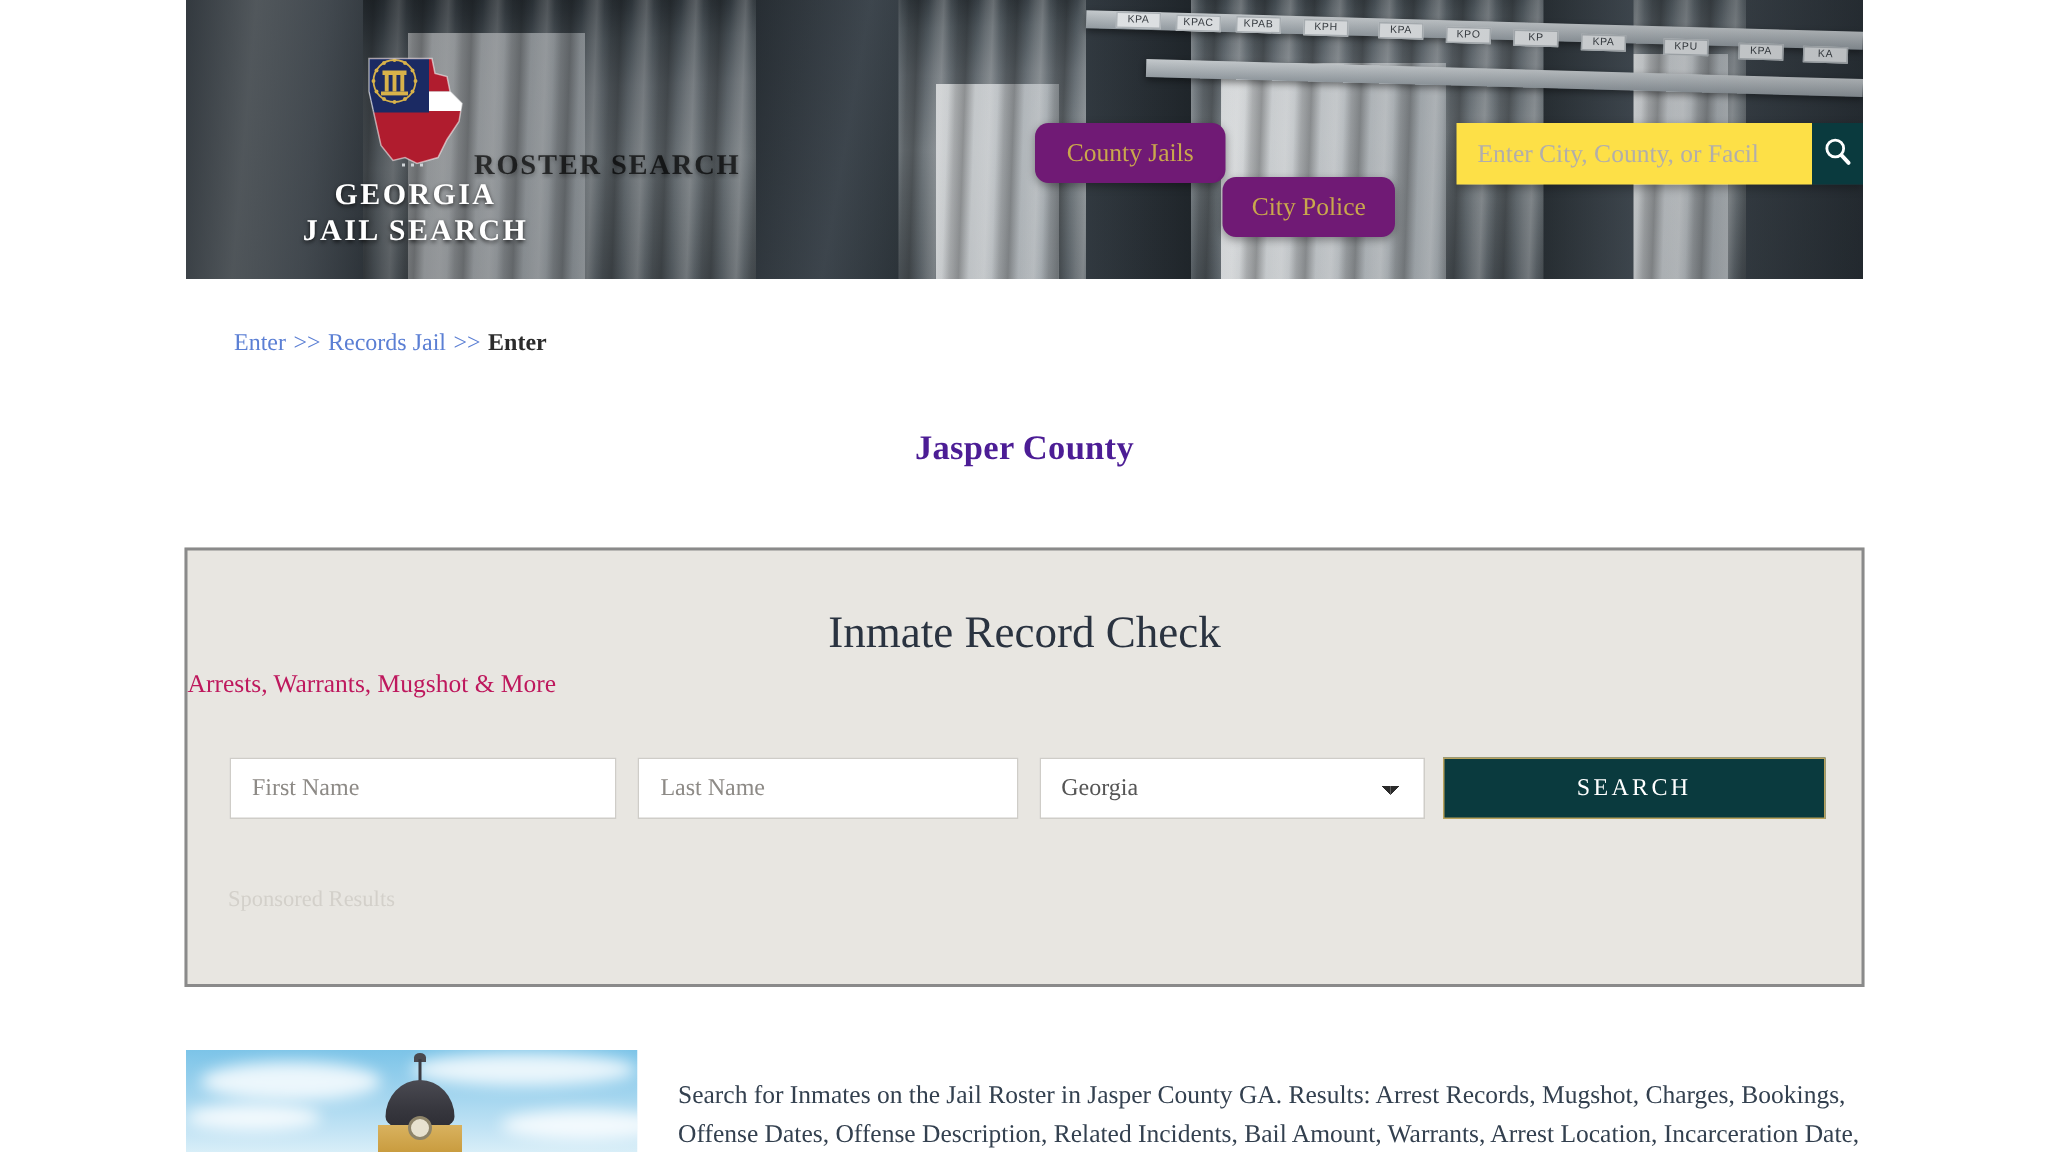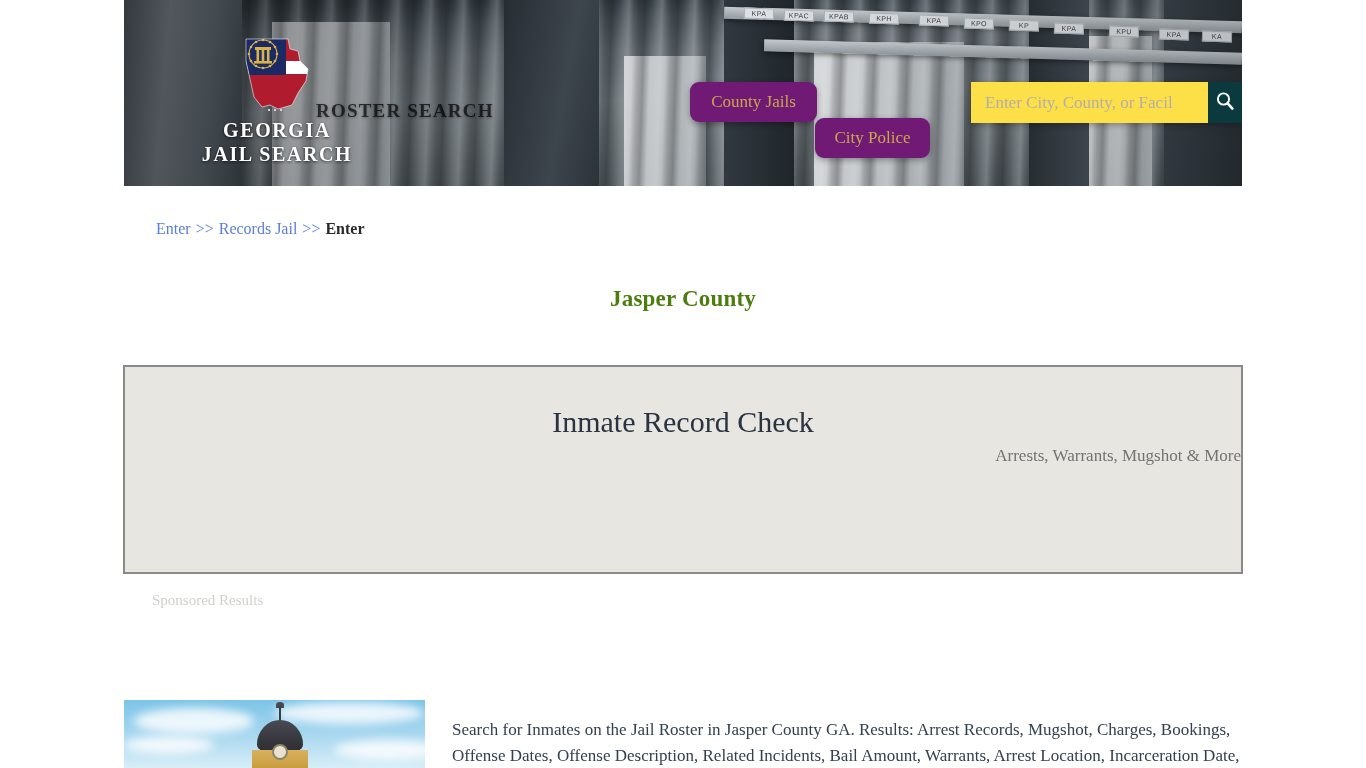--- a/index.html
+++ b/index.html
@@ -138,38 +138,38 @@
     white-space: nowrap;
   }
   .breadcrumb a { color: #5b7fd4; text-decoration: none; cursor: pointer; }
   .bc-sep { color: #5b7fd4; margin: 0 5px; }
   .bc-current { color: #2b2b2b; font-weight: 700; }
 
   
   .page-title {
     position: absolute; left: 0; top: 271px; width: 1366px;
     text-align: center;
-    font: 700 23px "Liberation Serif", serif; color: #4d7c0f;
+    font: 700 23px "Liberation Serif", serif; color: #4c1d95;
     letter-spacing: .2px;
   }
 
   
   .card {
     position: absolute; left: 123px; top: 365px;
-    width: 1120px; height: 209px;
+    width: 1120px; height: 293px;
     background: #e8e6e1;
     border: 2px solid #8a8a8a;
   }
   .card-title {
     margin-top: 38px; text-align: center;
     font: 30px "Liberation Serif", serif; color: #2a3340;
   }
   .card-sub {
-    margin-top: 7px; text-align: right;
-    font: 17px "Liberation Serif", serif; color: #737373;
+    margin-top: 7px; text-align: left;
+    font: 17px "Liberation Serif", serif; color: #be185d;
   }
   .form-row {
     position: absolute; left: 28px; top: 138px;
     width: 1064px; display: flex; gap: 0;
   }
   .fld {
     height: 41px; border: 1px solid #cfcdc8; background: #fff;
     font: 16px "Liberation Serif", serif; color: #555;
     padding: 0 14px; outline: none;
   }
@@ -353,20 +353,26 @@
   <div class="breadcrumb">
     <a>Enter</a><span class="bc-sep">&gt;&gt;</span><a>Records Jail</a><span class="bc-sep">&gt;&gt;</span><span class="bc-current">Enter</span>
   </div>
 
   <h1 class="page-title">Jasper County</h1>
 
   <div class="card">
     <div class="card-title">Inmate Record Check</div>
     <div class="card-sub">Arrests, Warrants, Mugshot &amp; More</div>
 
+    <div class="form-row">
+      <input class="fld fld-first" type="text" placeholder="First Name" style="">
+      <input class="fld fld-last" type="text" placeholder="Last Name" style="">
+      <select class="fld fld-state"><option>Georgia</option><option>Alabama</option><option>Florida</option><option>South Carolina</option><option>Tennessee</option><option>North Carolina</option></select>
+      <button class="btn-search">SEARCH</button>
+    </div>
   </div>
 
   <div class="sponsored">Sponsored Results</div>
 
   <div class="court-img">
     <div class="sky"></div>
     <div class="cloud c1"></div>
     <div class="cloud c2"></div>
     <div class="cloud c3"></div>
     <div class="cloud c4"></div>

